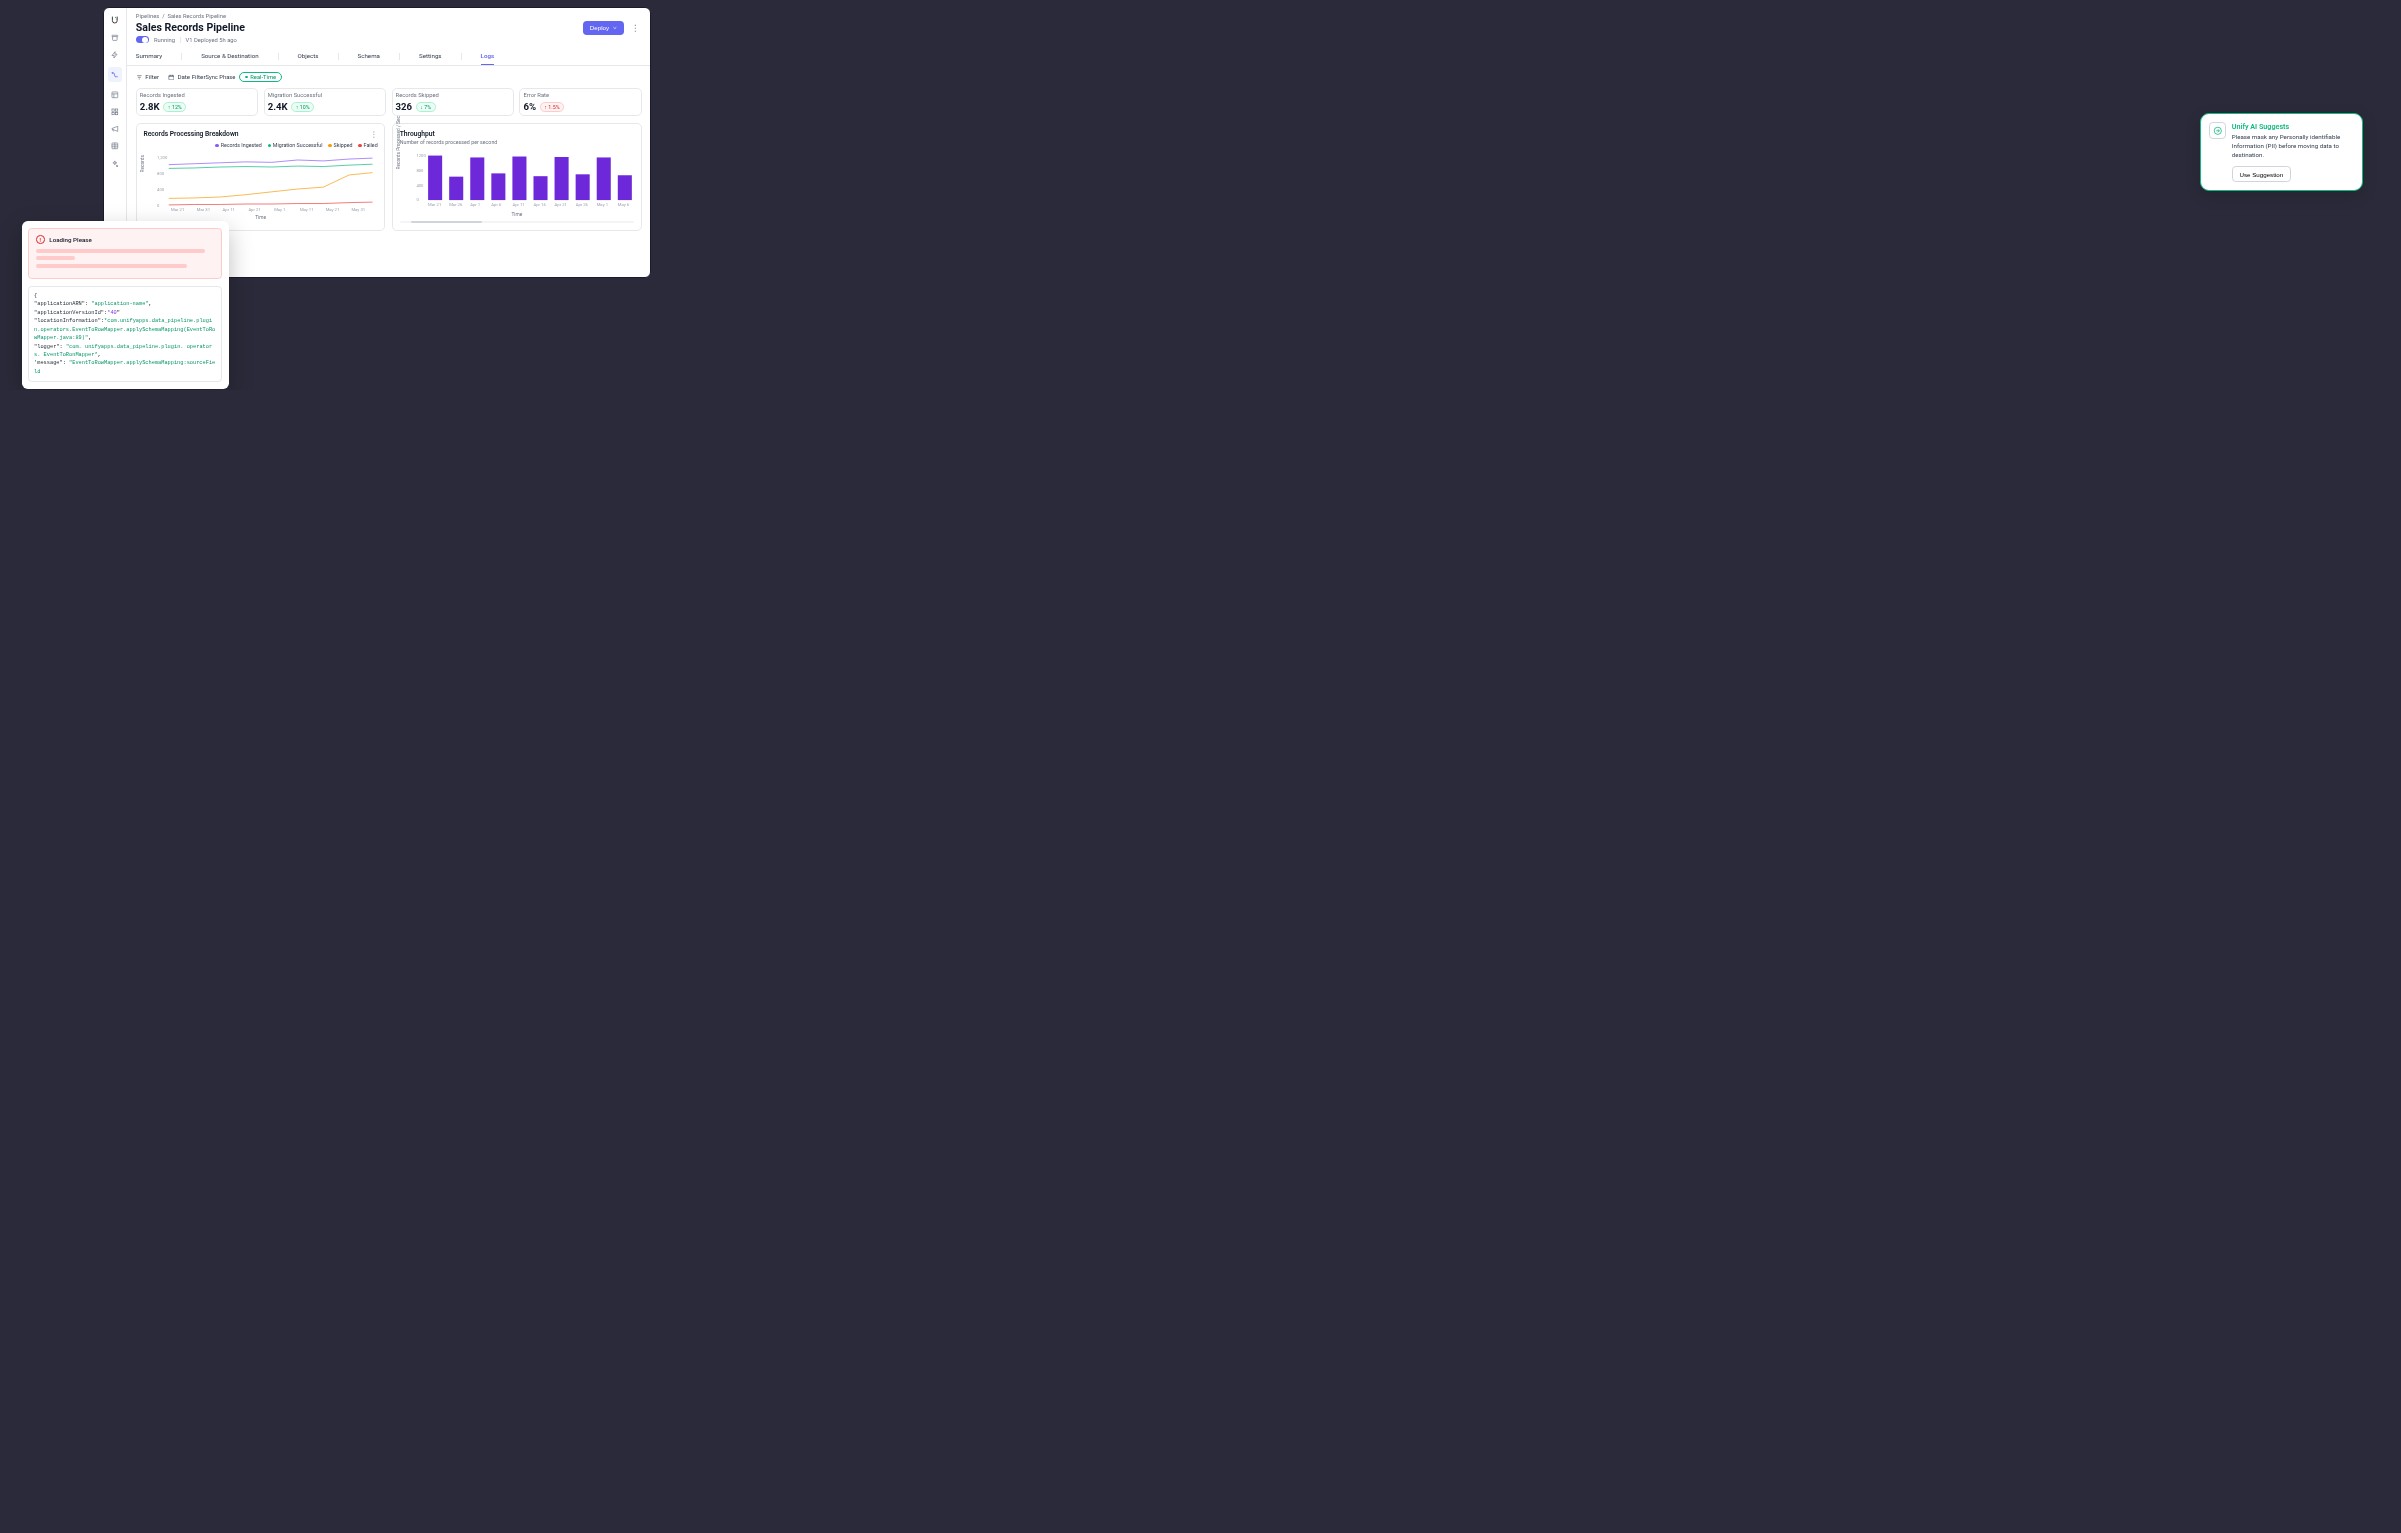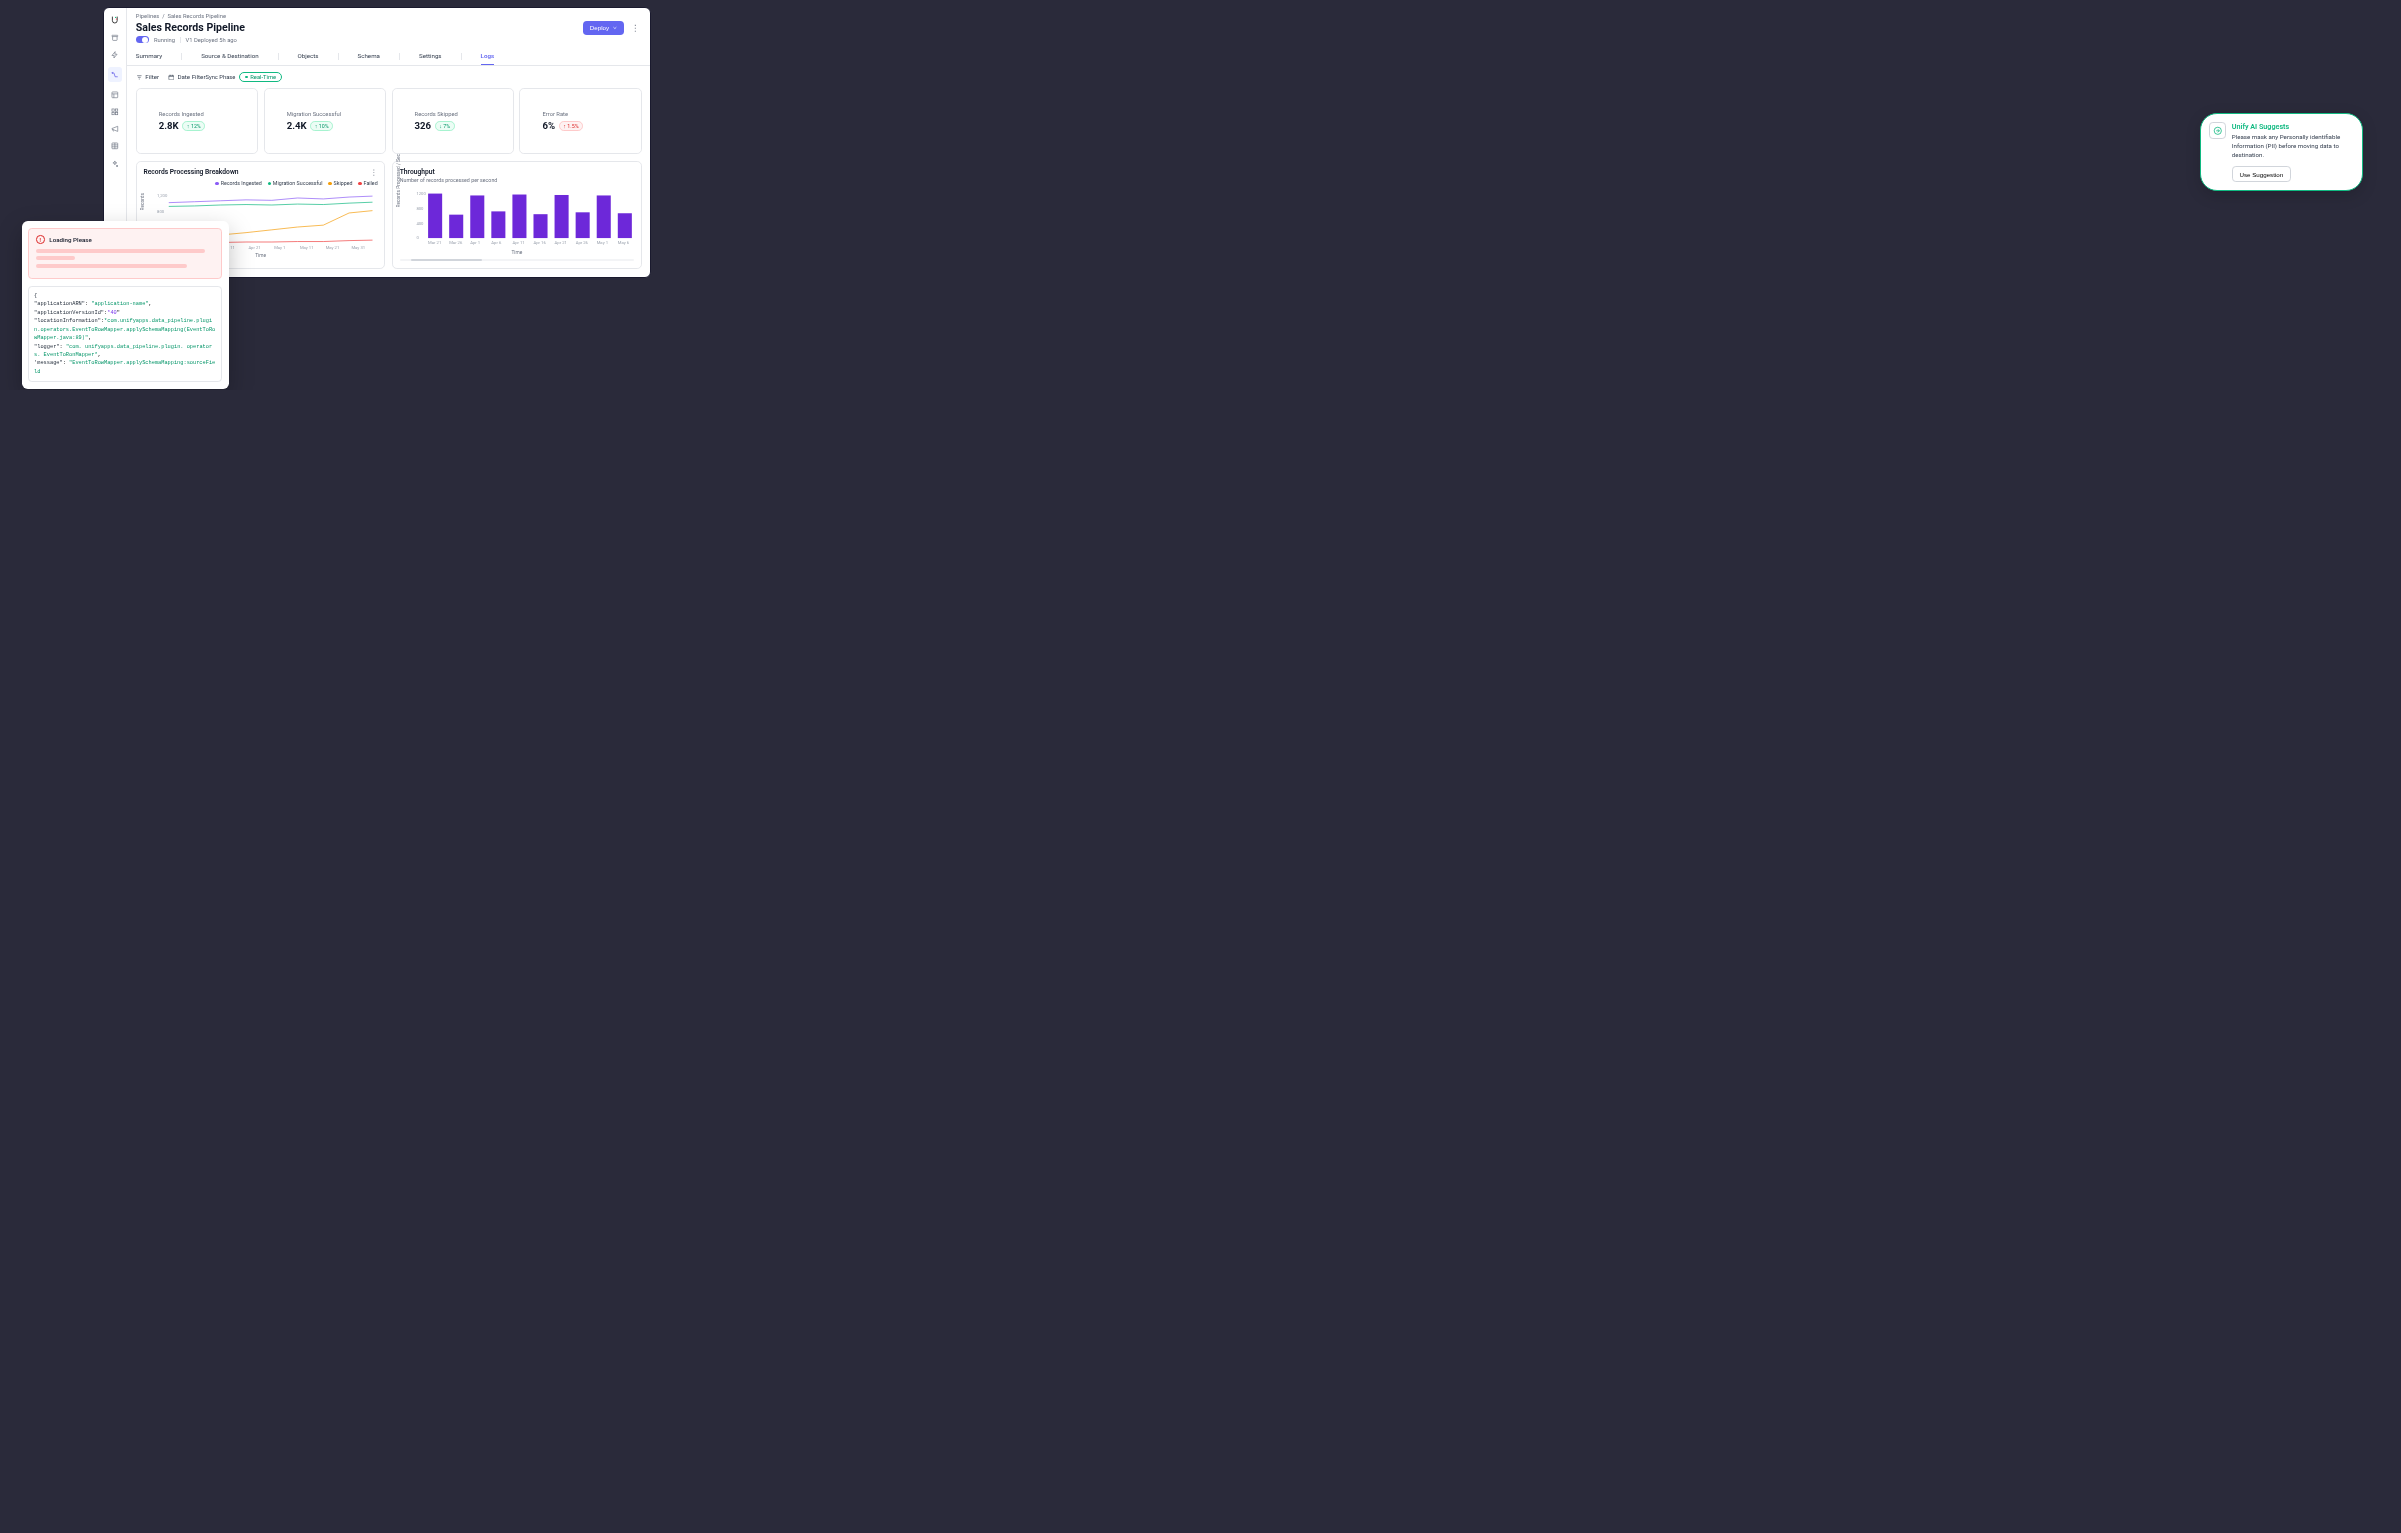--- a/index.html
+++ b/index.html
@@ -25,21 +25,21 @@
 .tab.active { color: #6366f1; border-bottom-color: #6366f1; font-weight: 600; }
 .tab-sep { border-left: 0.5px solid #e5e7eb; height: 7.7px; align-self: center; }
 .toolbar { display: flex; align-items: center; padding: 5.8px 8.6px; font-size: 6.2px; }
 .toolbar-left { display: flex; gap: 8.6px; }
 .filter-btn { display: flex; align-items: center; gap: 2.9px; color: #374151; cursor: pointer; }
 .sync-badge { display: flex; align-items: center; gap: 3.8px; font-size: 5.8px; color: #374151; }
 .realtime-pill { border: 0.5px solid #10b981; color: #059669; padding: 1.4px 4.8px; border-radius: 5.8px; font-size: 5.8px; display: flex; align-items: center; gap: 2.4px; }
 .realtime-pill::before { content: ''; width: 2.9px; height: 2.9px; background: #10b981; border-radius: 50%; }
 .content { padding: 0 8.6px 8.6px; overflow: hidden; }
 .metrics-row { display: grid; grid-template-columns: repeat(4, 1fr); gap: 5.8px; margin-bottom: 6.7px; }
-.metric-card { border: 0.5px solid #e5e7eb; border-radius: 4.8px; padding: 22px; }
+.metric-card { border: 0.5px solid #e5e7eb; border-radius: 4.8px; padding: 3px; }
 .metric-label { font-size: 5.8px; color: #6b7280; margin-bottom: 2.9px; }
 .metric-value-row { display: flex; align-items: center; gap: 3.8px; }
 .metric-value { font-size: 9.6px; font-weight: 700; color: #111827; }
 .delta-pill { font-size: 5.3px; padding: 1px 3.4px; border-radius: 4.8px; display: flex; align-items: center; gap: 1.4px; }
 .delta-pill.up { background: #ecfdf5; color: #059669; border: 0.5px solid #a7f3d0; }
 .delta-pill.down { background: #fef2f2; color: #dc2626; border: 0.5px solid #fecaca; }
 .charts-row { display: grid; grid-template-columns: 1fr 1fr; gap: 6.7px; margin-bottom: 6.7px; }
 .chart-card { border: 0.5px solid #e5e7eb; border-radius: 4.8px; padding: 6.7px; position: relative; }
 .chart-header { display: flex; justify-content: space-between; align-items: flex-start; margin-bottom: 2.9px; }
 .chart-title { font-size: 6.7px; font-weight: 600; color: #111827; }
@@ -50,21 +50,21 @@
 .legend-dot { width: 3.4px; height: 3.4px; border-radius: 50%; }
 .chart-body { position: relative; height: 62px; }
 .chart-body svg { width: 100%; height: 100%; }
 .y-label { position: absolute; left: -1.9px; top: 50%; transform: rotate(-90deg) translateX(12px); font-size: 4.8px; color: #6b7280; transform-origin: left center; }
 .x-label { text-align: center; font-size: 4.8px; color: #6b7280; margin-top: 1.9px; }
 .scrollbar { height: 2.4px; background: #f3f4f6; border-radius: 1.4px; margin-top: 3.8px; position: relative; }
 .scrollbar-thumb { position: absolute; height: 100%; background: #d1d5db; border-radius: 1.4px; width: 30%; left: 5%; }
 .axis-text { font-size: 9px; fill: #9ca3af; }
 
 
-.ai-popup { position: absolute; top: 113px; right: 38px; background: #fff; border: 1px solid #10b981; border-radius: 17px; padding: 7.7px; width: 163px; display: flex; gap: 5.8px; box-shadow: 0 4.8px 14.4px rgba(0,0,0,0.15); z-index: 10; }
+.ai-popup { position: absolute; top: 113px; right: 38px; background: #fff; border: 1px solid #10b981; border-radius: 9px; padding: 7.7px; width: 163px; display: flex; gap: 5.8px; box-shadow: 0 4.8px 14.4px rgba(0,0,0,0.15); z-index: 10; }
 .ai-icon-box { width: 17.3px; height: 17.3px; border: 0.5px solid #d1d5db; border-radius: 3.8px; display: flex; align-items: center; justify-content: center; flex-shrink: 0; color: #10b981; }
 .ai-title { font-size: 7.2px; font-weight: 600; color: #10b981; margin-bottom: 1.9px; }
 .ai-text { font-size: 6.2px; color: #374151; line-height: 1.5; margin-bottom: 5.8px; }
 .ai-btn { background: #fff; border: 0.5px solid #d1d5db; padding: 3.4px 6.7px; border-radius: 3.8px; font-size: 6.2px; font-weight: 500; cursor: pointer; }
 
 
 .error-panel { position: absolute; left: 21.6px; top: 221px; width: 207px; background: #fff; border-radius: 5.8px; box-shadow: 0 9.6px 24px rgba(0,0,0,0.25); z-index: 5; overflow: hidden; }
 .error-banner { margin: 6.7px; padding: 6.7px; background: #fef2f2; border: 0.5px solid #fecaca; border-radius: 3.8px; }
 .error-banner-head { display: flex; align-items: center; gap: 4.8px; margin-bottom: 4.8px; }
 .error-icon { width: 8.6px; height: 8.6px; border: 1px solid #dc2626; border-radius: 50%; display: flex; align-items: center; justify-content: center; color: #dc2626; font-size: 5.3px; font-weight: bold; }

